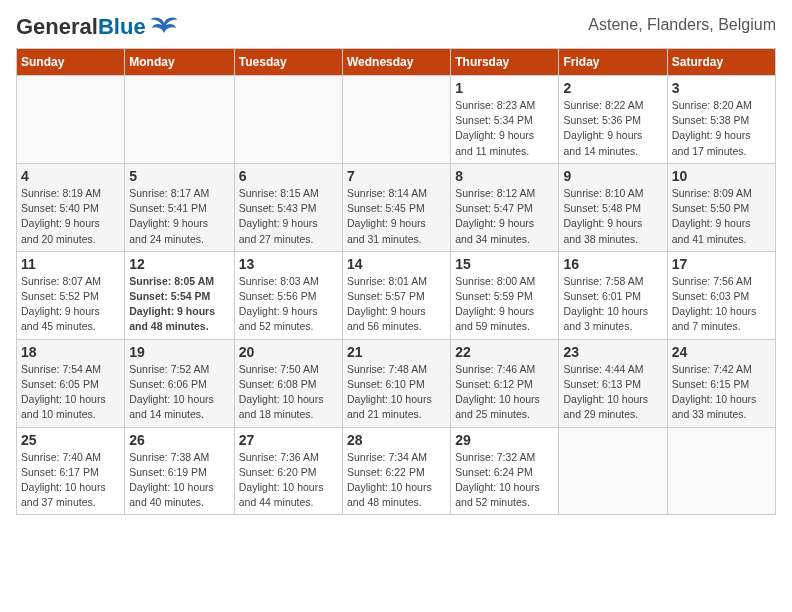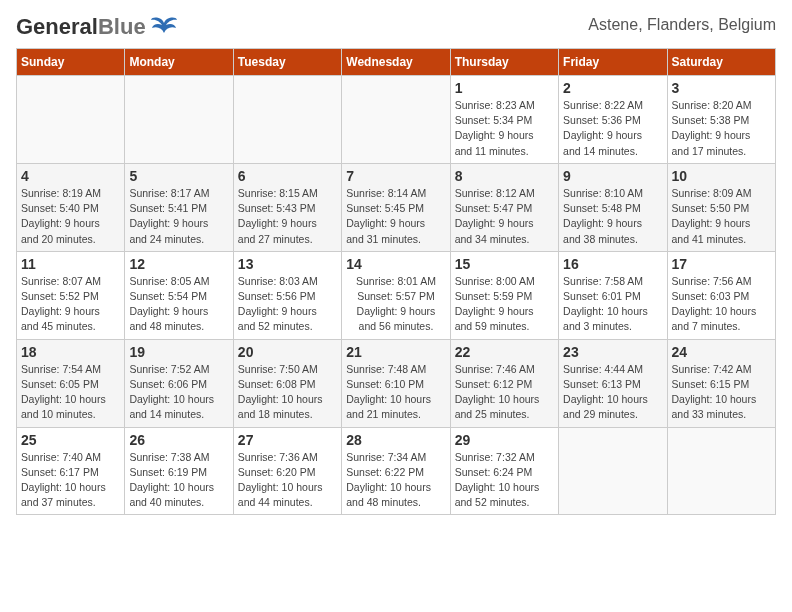--- a/index.html
+++ b/index.html
@@ -76,21 +76,21 @@
       background: #f9f9f9;
     }
   </style>
 </head>
 <body>
 
 <div class="header">
   <div class="logo">
     <div style="display:flex;align-items:center;gap:4px;">
       <div style="font-size:22px;font-weight:bold;color:#333;line-height:1;">
-        <span>General</span><span style="color:#737373;">Blue</span>
+        <span>General</span><span style="color:#0369a1;">Blue</span>
       </div>
 
       <svg width="28" height="22" viewBox="0 0 28 22" style="margin-top:-2px;">
         <path d="M14 8 C16 2, 26 1, 27 5 C22 4, 18 7, 16 10 C20 8, 25 9, 26 13 C21 11, 16 13, 14 18 C12 13, 7 11, 2 13 C3 9, 8 8, 12 10 C10 7, 6 4, 1 5 C2 1, 12 2, 14 8Z" fill="#2e6db4"></path>
       </svg>
     </div>
   </div>
   <div class="title-block">
     <h2>Astene, Flanders, Belgium</h2>
   </div>
@@ -190,35 +190,35 @@
       <tr>
         <td>
           <div class="day-num">11</div>
           <div class="day-info" style="white-space: pre-line;">Sunrise: 8:07 AM
 Sunset: 5:52 PM
 Daylight: 9 hours
 and 45 minutes.</div>
         </td>
         <td>
           <div class="day-num">12</div>
-          <div class="day-info" style="white-space: pre-line;">Sunrise: 8:05 AM
+          <div class="day-info" style="white-space: pre-line; font-weight: bold;">Sunrise: 8:05 AM
 Sunset: 5:54 PM
 Daylight: 9 hours
 and 48 minutes.</div>
         </td>
         <td>
           <div class="day-num">13</div>
           <div class="day-info" style="white-space: pre-line;">Sunrise: 8:03 AM
 Sunset: 5:56 PM
 Daylight: 9 hours
 and 52 minutes.</div>
         </td>
         <td>
           <div class="day-num">14</div>
-          <div class="day-info" style="white-space: pre-line; text-align: center;">Sunrise: 8:01 AM
+          <div class="day-info" style="white-space: pre-line;">Sunrise: 8:01 AM
 Sunset: 5:57 PM
 Daylight: 9 hours
 and 56 minutes.</div>
         </td>
         <td>
           <div class="day-num">15</div>
           <div class="day-info" style="white-space: pre-line;">Sunrise: 8:00 AM
 Sunset: 5:59 PM
 Daylight: 9 hours
 and 59 minutes.</div>

